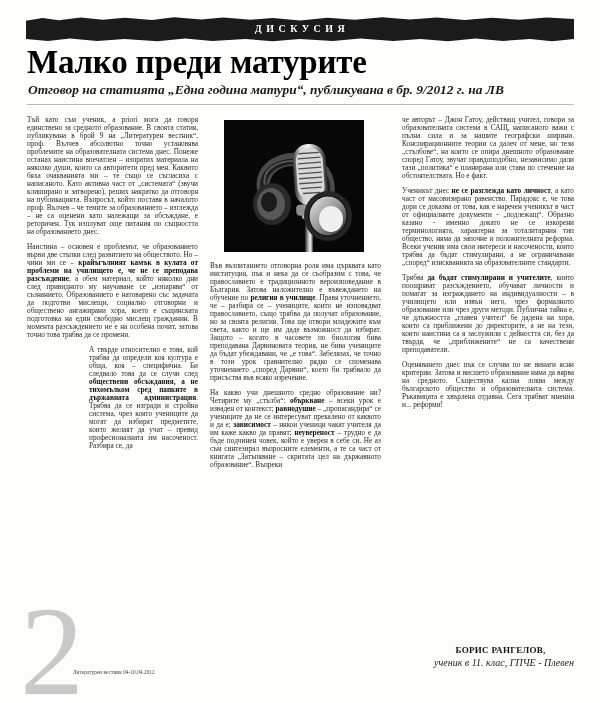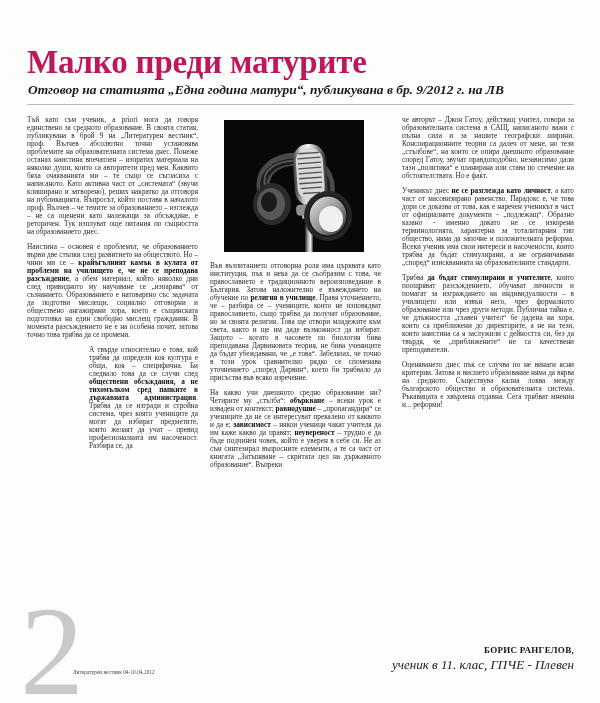--- a/index.html
+++ b/index.html
@@ -62,21 +62,21 @@
   
   .headline {
     position: absolute;
     left: 27px;
     top: 44px;
     font-family: "Liberation Serif", "DejaVu Serif", serif;
     font-weight: bold;
     font-size: 33px;
     line-height: 36px;
     letter-spacing: -0.2px;
-    color: #be185d;
+    color: #000000;
   }
   .subhead {
     position: absolute;
     left: 28px;
     top: 82px;
     font-family: "Liberation Serif", "DejaVu Serif", serif;
     font-style: italic;
     font-weight: bold;
     font-size: 13.4px;
     line-height: 16px;
@@ -161,34 +161,39 @@
     right: 26px;
     top: 645px;
     text-align: right;
     font-family: "Liberation Serif", "DejaVu Serif", serif;
   }
   .sig-name {
     font-weight: bold;
     font-size: 9px;
     letter-spacing: 0.3px;
     color: #111;
+    text-align: center;
   }
   .sig-role {
     font-style: italic;
-    font-size: 13px;
+    font-size: 10px;
     margin-top: 2px;
     color: #222;
     margin-left: 7px;
   }
 </style>
 </head>
 <body>
 
 <div class="page">
 
+  <div class="banner-wrap">
+    <div class="banner"></div>
+    <div class="banner-label">ДИСКУСИЯ</div>
+  </div>
 
   <div class="headline">Малко преди матурите</div>
   <div class="subhead">Отговор на статията „Една година матури“, публикувана в бр. 9/2012 г. на ЛВ</div>
   <div class="rule"></div>
 
   <div class="photo">
     <svg width="140" height="132" viewBox="0 0 140 132">
       <rect x="0" y="0" width="140" height="132" fill="#080808"></rect>
       <defs>
         <linearGradient id="met" x1="0" y1="0" x2="1" y2="0">

